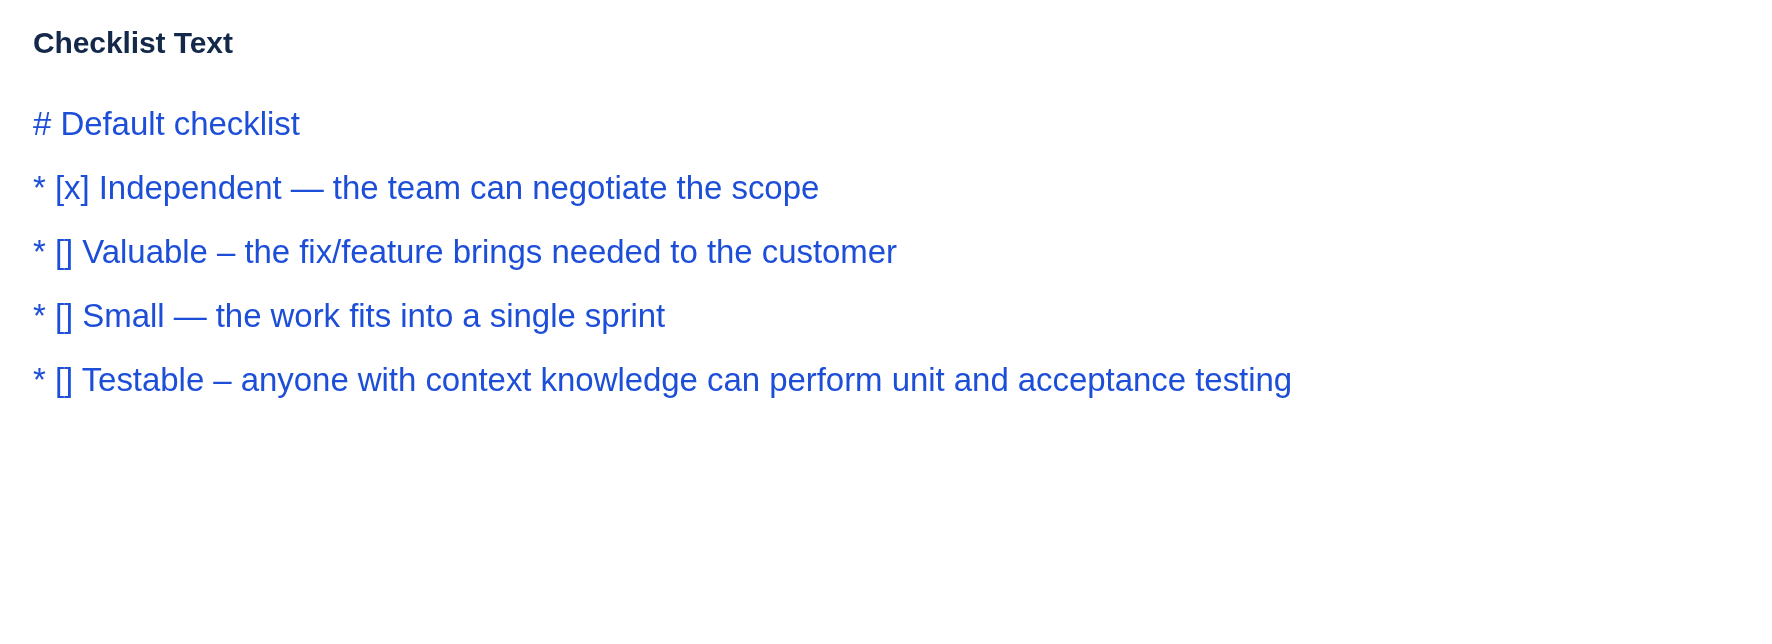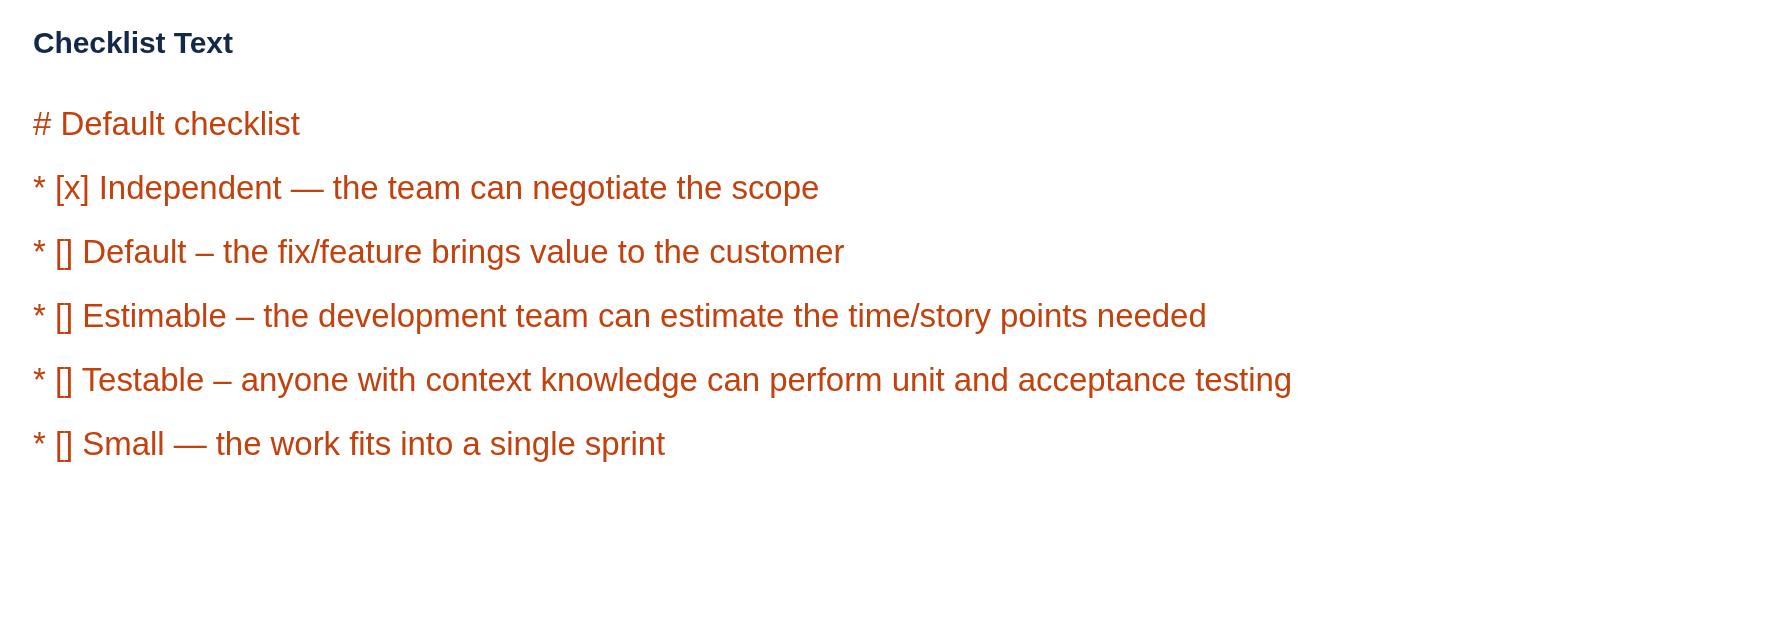--- a/index.html
+++ b/index.html
@@ -43,38 +43,37 @@
     position: absolute;
     left: 33px;
     top: 92px;
     width: 1720px;
   }
 
   .checklist-line {
     font-size: 33px;
     line-height: 64px;
     font-weight: normal;
-    color: #c2410c;
+    color: #1d4ed8;
     white-space: pre;
     letter-spacing: -0.05px;
   }
 
   .checklist-line.heading-line {
     letter-spacing: -0.05px;
   }
 </style>
 </head>
 <body>
 
 <div class="panel">
 
   <h2 class="section-title">Checklist Text</h2>
 
   <div class="checklist-body">
     <div class="checklist-line heading-line"># Default checklist</div>
     <div class="checklist-line">* [x] Independent — the team can negotiate the scope</div>
-    <div class="checklist-line">* [] Default – the fix/feature brings value to the customer</div>
-    <div class="checklist-line">* [] Estimable – the development team can estimate the time/story points needed</div>
+    <div class="checklist-line">* [] Valuable – the fix/feature brings needed to the customer</div>
+    <div class="checklist-line">* [] Small — the work fits into a single sprint</div>
     <div class="checklist-line">* [] Testable – anyone with context knowledge can perform unit and acceptance testing</div>
-    <div class="checklist-line">* [] Small — the work fits into a single sprint</div>
   </div>
 
 </div>
 
 </body></html>

